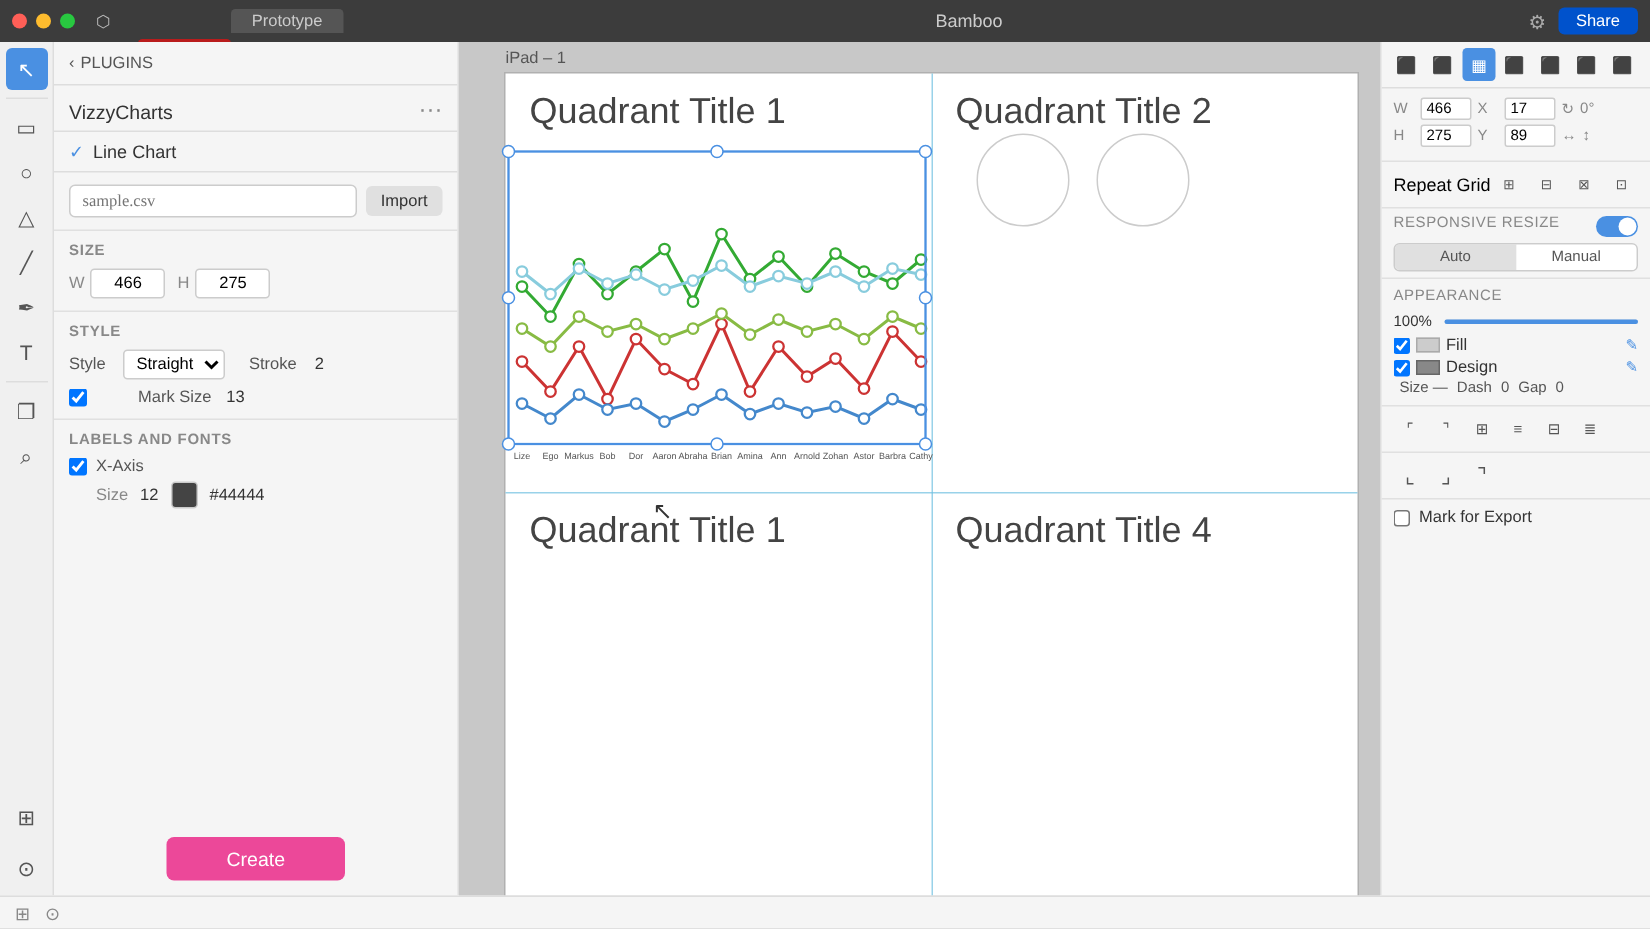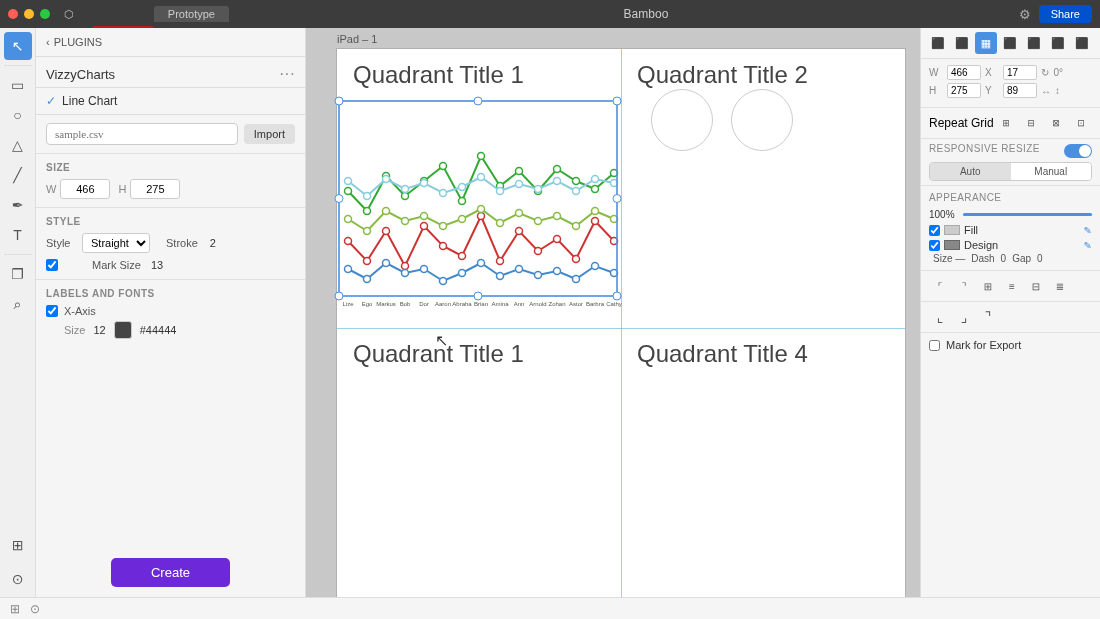--- a/index.html
+++ b/index.html
@@ -63,21 +63,21 @@
     .label-row { display: flex; align-items: center; gap: 6px; margin-bottom: 4px; }
     .label-row input[type=checkbox] { width: 12px; height: 12px; }
     .label-row label { font-size: 11px; color: #555; }
     .font-row { display: flex; align-items: center; gap: 8px; margin-top: 2px; padding-left: 18px; }
     .font-size-label { font-size: 11px; color: #888; }
     .font-size-val { font-size: 11px; color: #333; }
     .color-swatch { width: 18px; height: 18px; border-radius: 3px; display: inline-block; border: 1px solid #ccc; }
     .color-hex { font-size: 11px; color: #333; }
 
     .create-btn-row { padding: 10px; display: flex; justify-content: center; }
-    .create-btn { background: #6d28d9; color: white; border: none; padding: 7px 40px; border-radius: 5px; font-size: 13px; cursor: pointer; }
+    .create-btn { background: #ec4899; color: white; border: none; padding: 7px 40px; border-radius: 5px; font-size: 13px; cursor: pointer; }
 
     
     .canvas-area { flex: 1; background: #d0d0d0; position: relative; overflow: hidden; }
     .canvas-bg { width: 100%; height: 100%; background: #c8c8c8; position: relative; }
 
     
     .ipad-frame { position: absolute; top: 20px; left: 30px; width: 570px; height: 560px; background: white; border: 1px solid #b0b0b0; }
     .ipad-label { position: absolute; top: -16px; left: 0; font-size: 11px; color: #555; }
 
     

